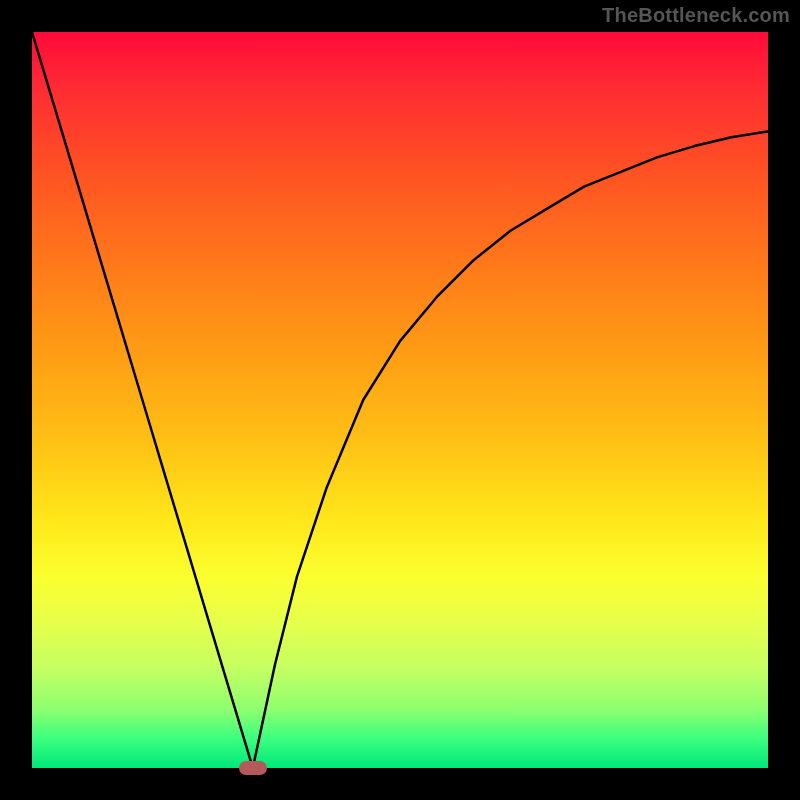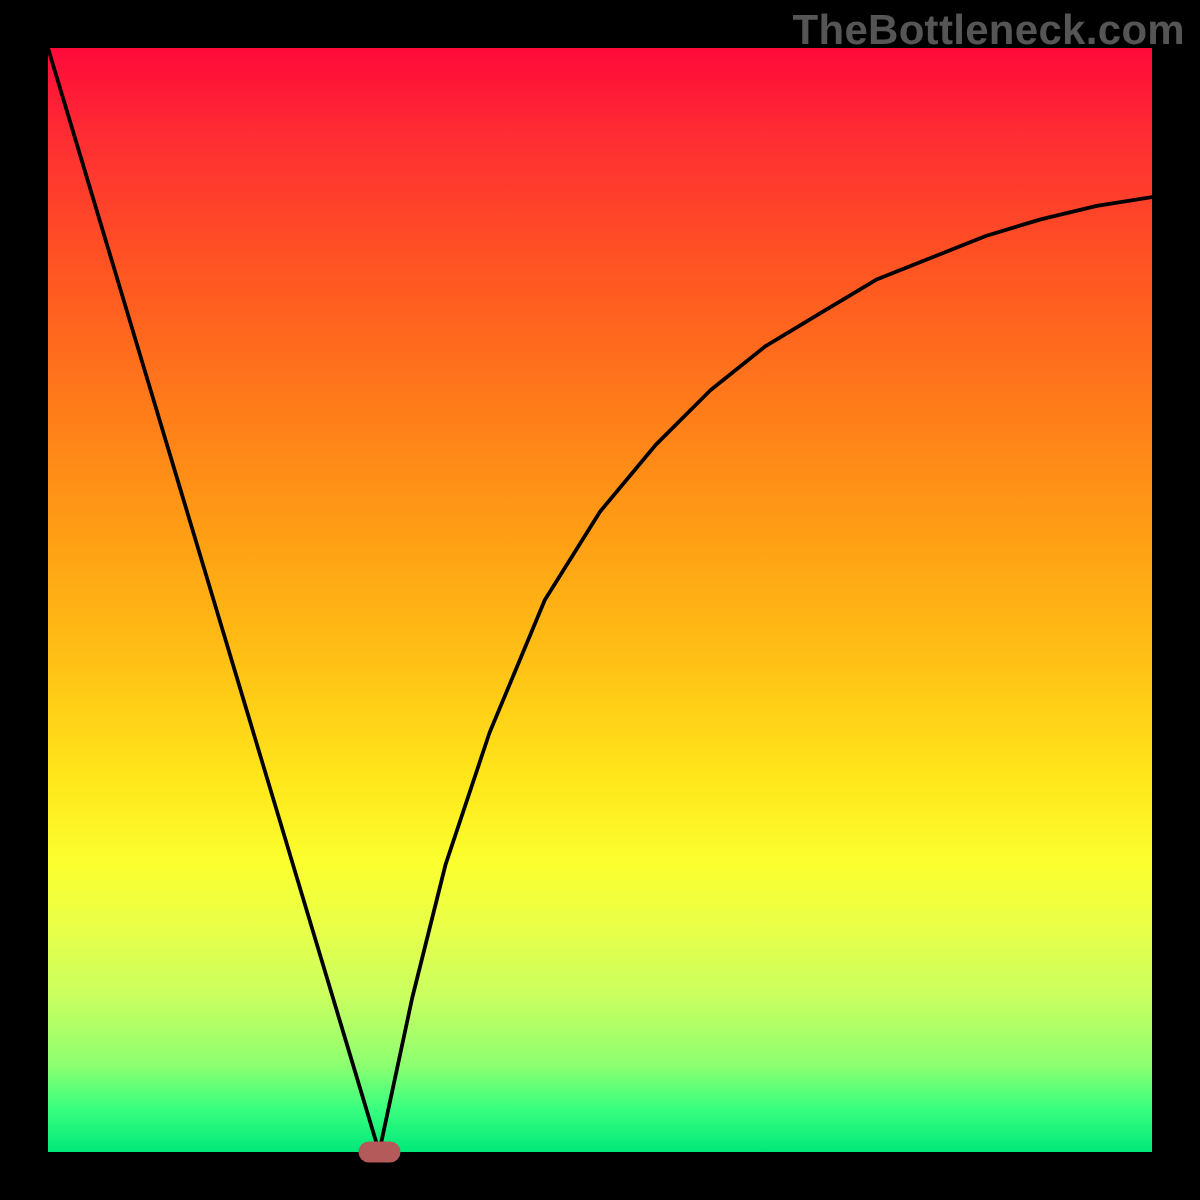--- a/index.html
+++ b/index.html
@@ -15,21 +15,21 @@
     position: relative;
     width: 800px;
     height: 800px;
     background: #000;
   }
   .watermark {
     position: absolute;
     top: 4px;
     right: 10px;
     color: #555;
-    font-size: 28px;
+    font-size: 20px;
     font-weight: 600;
     letter-spacing: 0.2px;
     user-select: none;
   }
   .plot-area {
     position: absolute;
     left: 32px;
     top: 32px;
     width: 736px;
     height: 736px;

